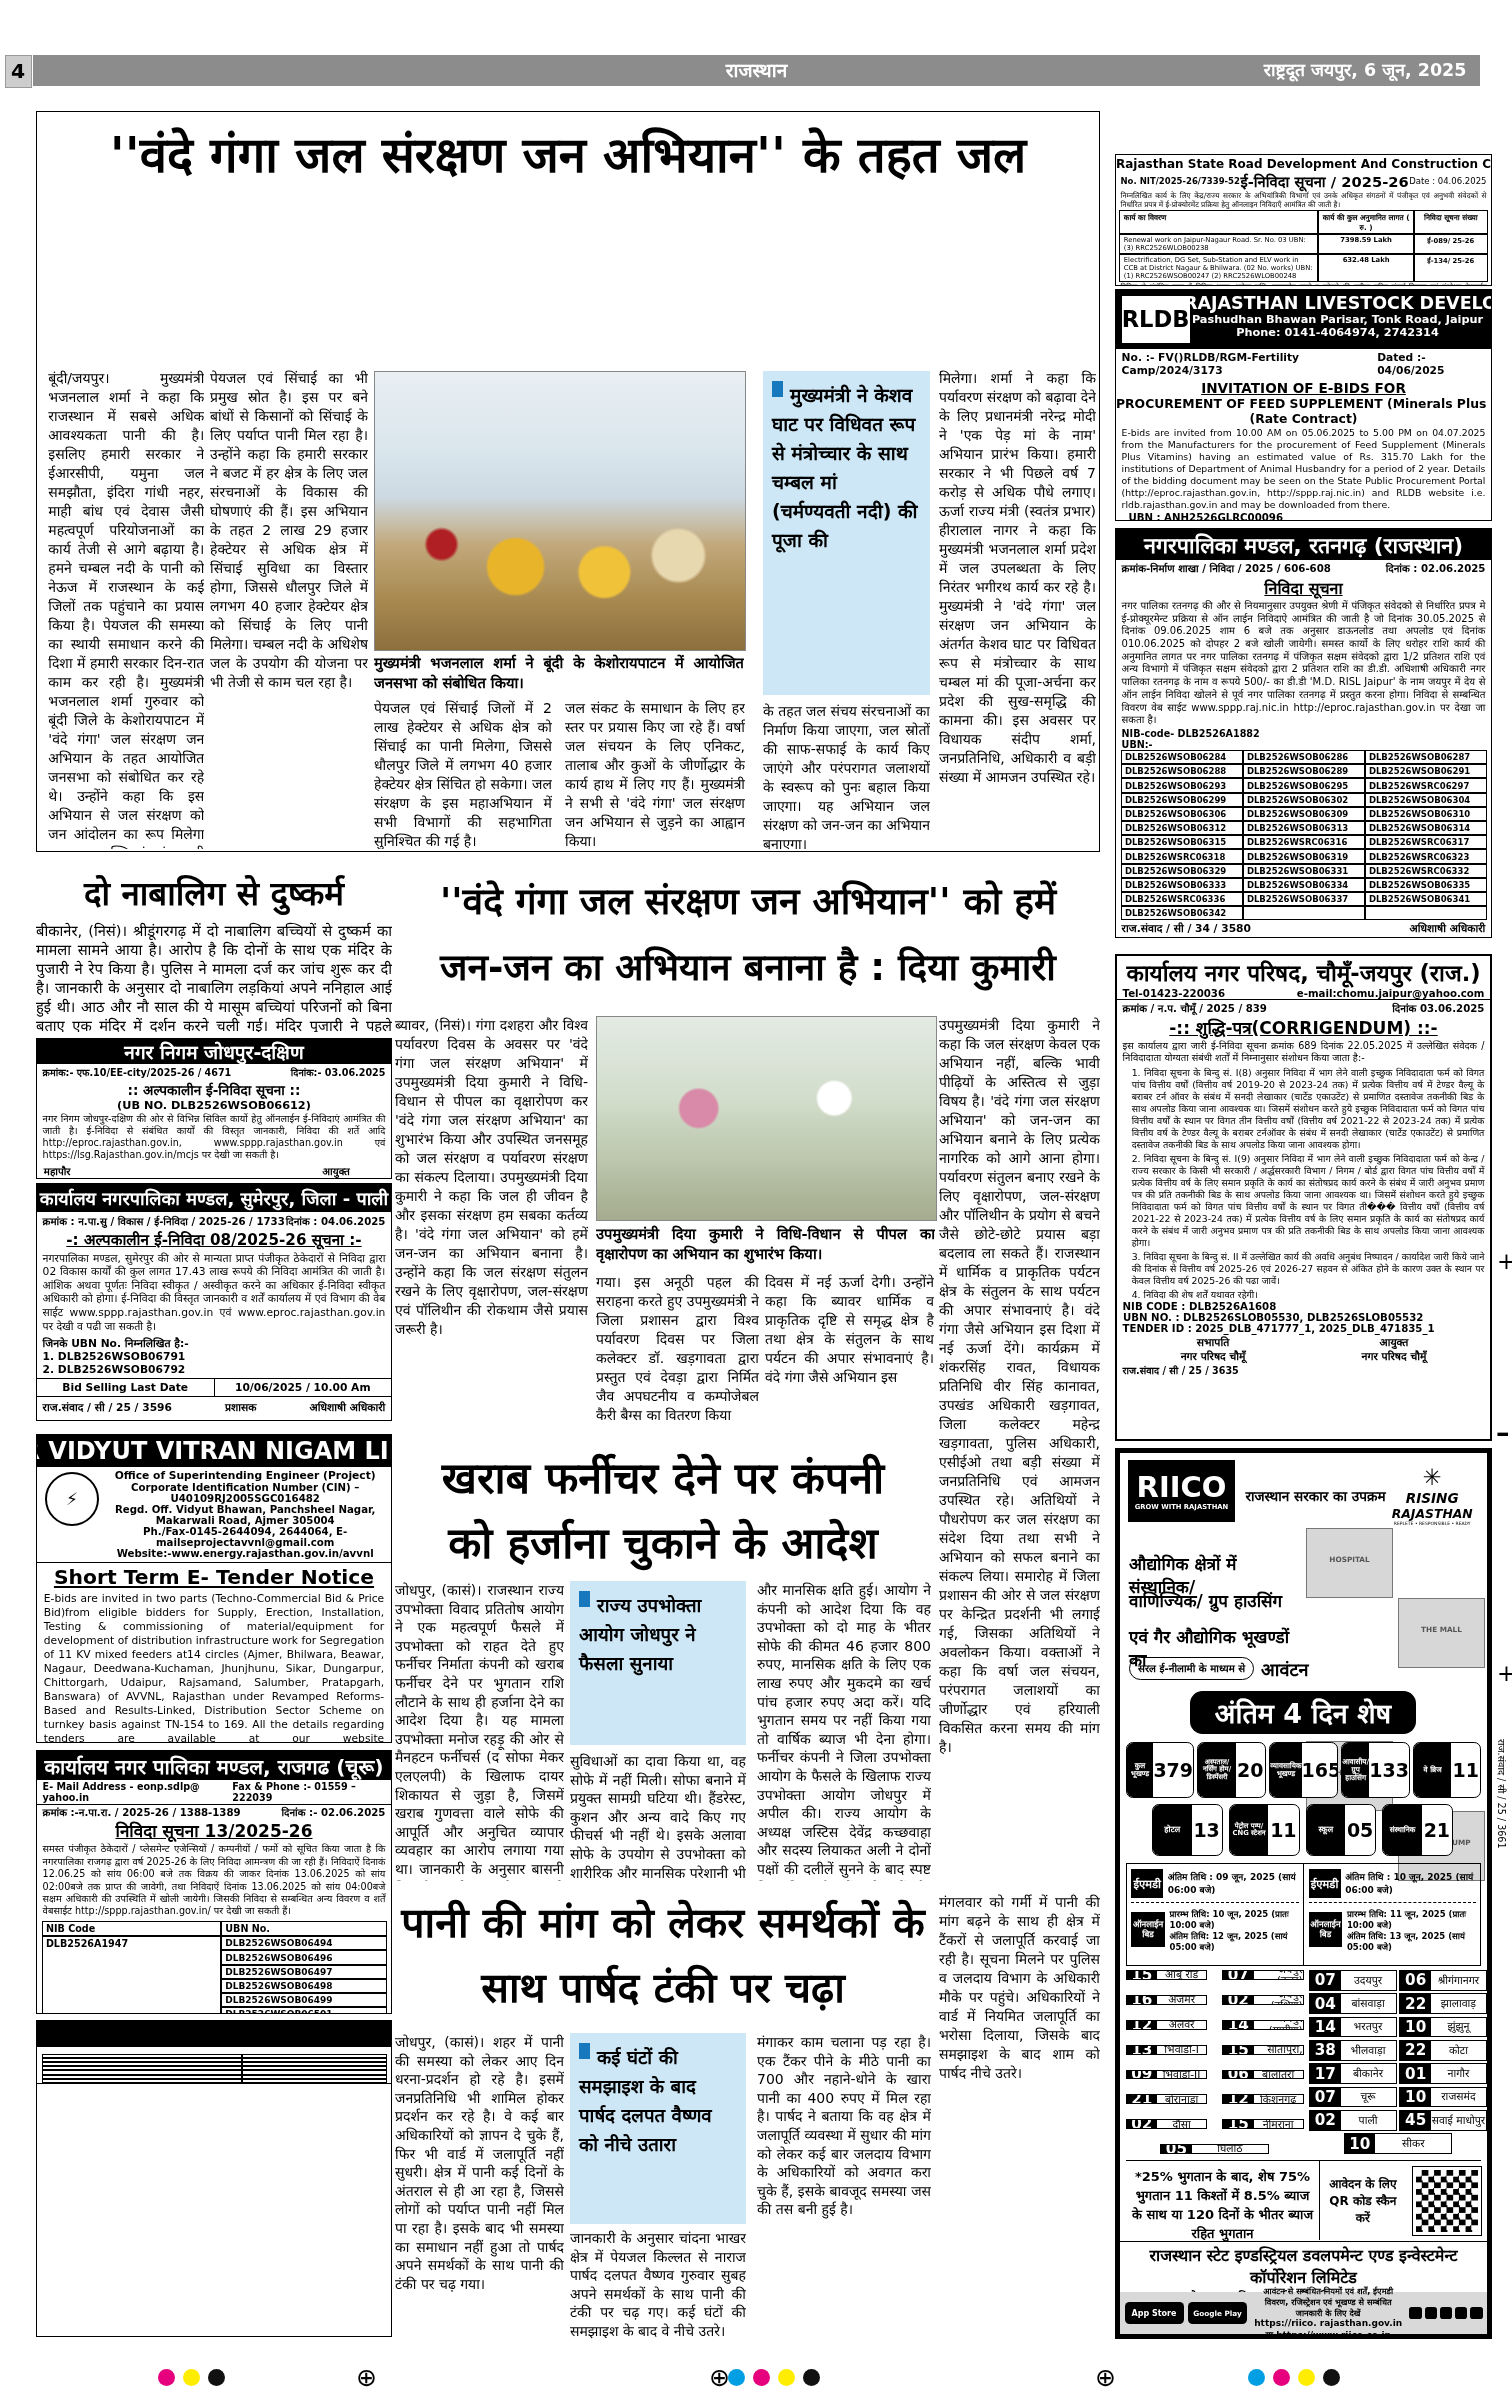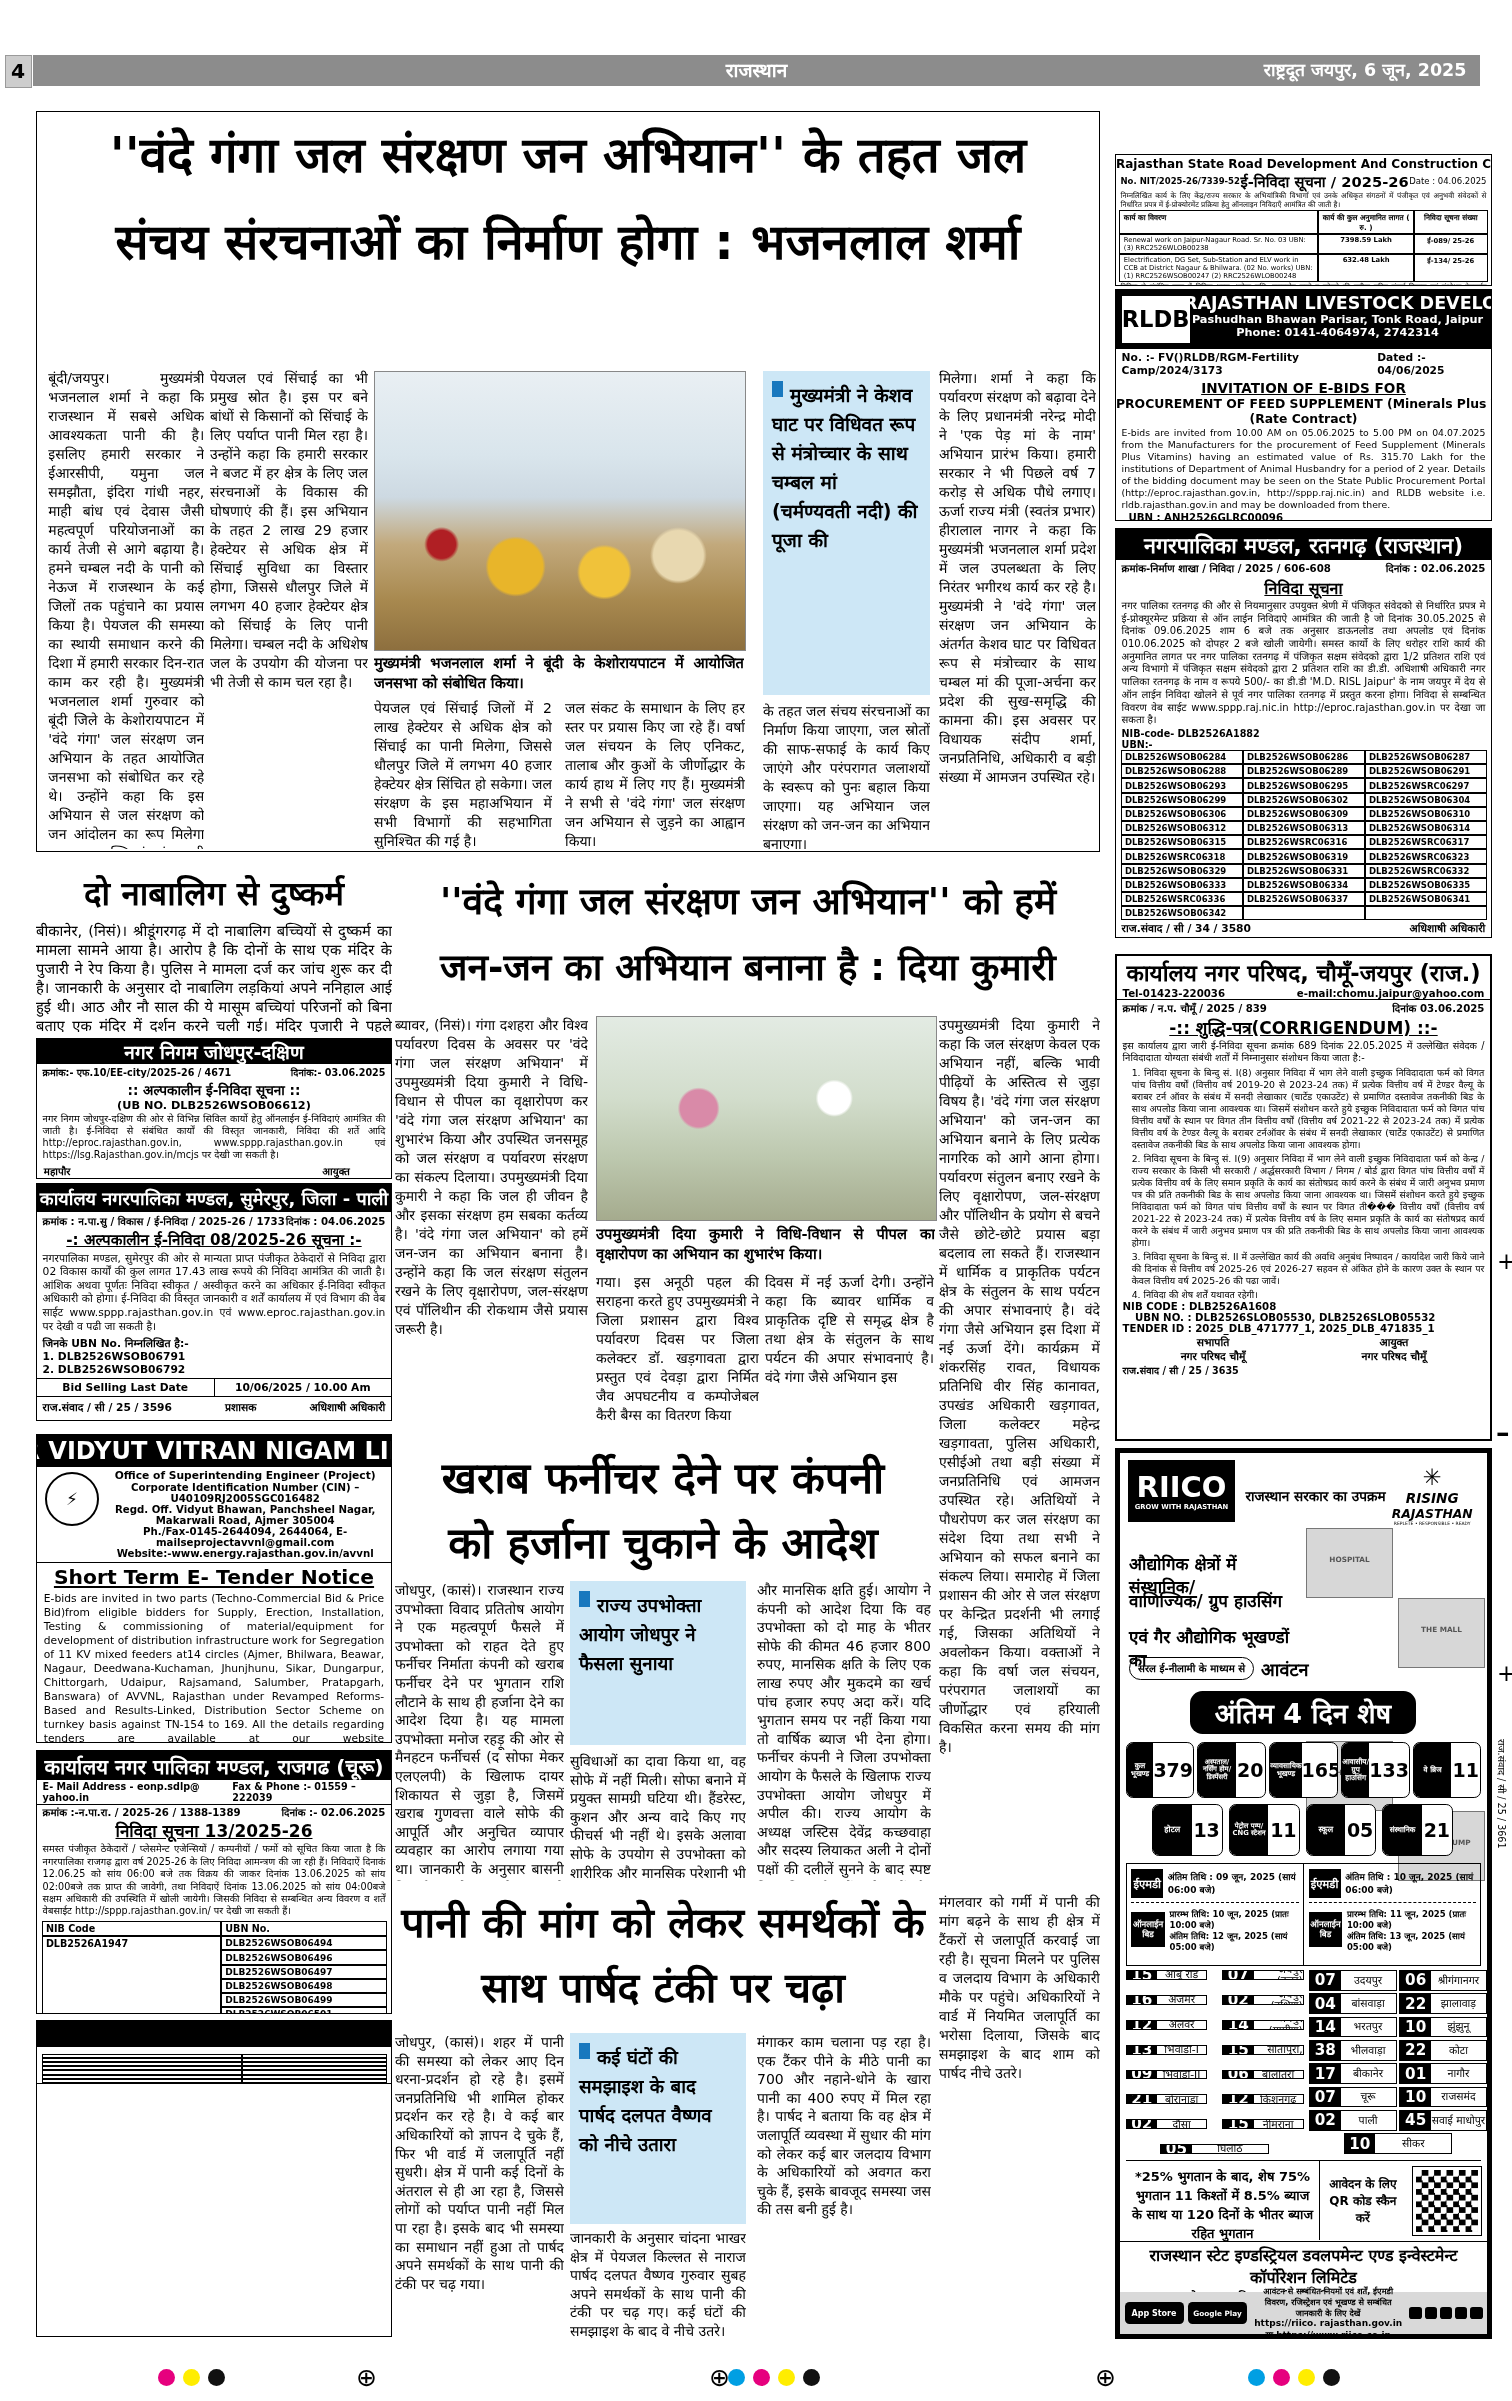--- a/index.html
+++ b/index.html
@@ -45,21 +45,20 @@
 <div id="page">
 
   <div class="abs c b" style="left:4.5px;top:55px;width:25px;height:30.5px;background:#cdcdcd;border:0.6px solid #9a9a9a;font-size:20.3px;line-height:30.5px"><span>4</span></div>
   <div class="abs" style="left:33px;top:55px;width:1447px;height:30.5px;background:#8c8c8c">
     <div class="abs c b" style="left:0;right:0;top:0;height:30.5px;line-height:30.5px;color:#fff;font-size:19px">राजस्थान</div>
     <div class="abs b" style="right:13.6px;top:0;height:30.5px;line-height:30.5px;color:#fff;font-size:17.5px">राष्ट्रदूत जयपुर, 6 जून, 2025</div>
   </div>
 
   <div class="abs bx" style="left:36px;top:111px;width:1064px;height:741px">
     <div class="abs c b nw" style="left:3.4px;right:3.4px;top:8px;font-size:49px">''वंदे गंगा जल संरक्षण जन अभियान'' के तहत जल</div>
-    <div class="abs c b nw" style="left:3.4px;right:3.4px;top:95px;font-size:49px">संचय संरचनाओं का निर्माण होगा : भजनलाल शर्मा</div>
     <div class="abs j" style="left:11.3px;top:257px;width:156px;height:480px;font-size:14px;line-height:19px;overflow:hidden">बूंदी/जयपुर। मुख्यमंत्री भजनलाल शर्मा ने कहा कि राजस्थान में सबसे अधिक आवश्यकता पानी की है। इसलिए हमारी सरकार ने ईआरसीपी, यमुना जल समझौता, इंदिरा गांधी नहर, माही बांध एवं देवास जैसी महत्वपूर्ण परियोजनाओं का कार्य तेजी से आगे बढ़ाया है। हमने चम्बल नदी के पानी को नेऊज में राजस्थान के कई जिलों तक पहुंचाने का प्रयास किया है। पेयजल की समस्या का स्थायी समाधान करने की दिशा में हमारी सरकार दिन-रात काम कर रही है। मुख्यमंत्री भजनलाल शर्मा गुरुवार को बूंदी जिले के केशोरायपाटन में 'वंदे गंगा' जल संरक्षण जन अभियान के तहत आयोजित जनसभा को संबोधित कर रहे थे। उन्होंने कहा कि इस अभियान से जल संरक्षण को जन आंदोलन का रूप मिलेगा तथा हर व्यक्ति बूंद-बूंद पानी का सदुपयोग करने का संकल्प ले।</div>
     <div class="abs j" style="left:173px;top:257px;width:158px;height:480px;font-size:14px;line-height:19px;overflow:hidden">पेयजल एवं सिंचाई का भी प्रमुख स्रोत है। इस पर बने बांधों से किसानों को सिंचाई के लिए पर्याप्त पानी मिल रहा है। उन्होंने कहा कि हमारी सरकार ने बजट में हर क्षेत्र के लिए जल संरचनाओं के विकास की घोषणाएं की हैं। इस अभियान के तहत 2 लाख 29 हजार हेक्टेयर से अधिक क्षेत्र में सिंचाई सुविधा का विस्तार होगा, जिससे धौलपुर जिले में लगभग 40 हजार हेक्टेयर क्षेत्र को सिंचाई के लिए पानी मिलेगा। चम्बल नदी के अधिशेष जल के उपयोग की योजना पर भी तेजी से काम चल रहा है।</div>
     <div class="abs photo1" style="left:337px;top:259px;width:370px;height:278px;border:0.6px solid #888"></div>
     <div class="abs b j" style="left:337px;top:541px;width:370px;height:42px;font-size:14.7px;line-height:20.3px;overflow:hidden">मुख्यमंत्री भजनलाल शर्मा ने बूंदी के केशोरायपाटन में आयोजित जनसभा को संबोधित किया।</div>
     <div class="abs j" style="left:337px;top:587px;width:178px;height:150px;font-size:14px;line-height:19px;overflow:hidden">पेयजल एवं सिंचाई जिलों में 2 लाख हेक्टेयर से अधिक क्षेत्र को सिंचाई का पानी मिलेगा, जिससे धौलपुर जिले में लगभग 40 हजार हेक्टेयर क्षेत्र सिंचित हो सकेगा। जल संरक्षण के इस महाअभियान में सभी विभागों की सहभागिता सुनिश्चित की गई है।</div>
     <div class="abs j" style="left:528px;top:587px;width:180px;height:150px;font-size:14px;line-height:19px;overflow:hidden">जल संकट के समाधान के लिए हर स्तर पर प्रयास किए जा रहे हैं। वर्षा जल संचयन के लिए एनिकट, तालाब और कुओं के जीर्णोद्धार के कार्य हाथ में लिए गए हैं। मुख्यमंत्री ने सभी से 'वंदे गंगा' जल संरक्षण जन अभियान से जुड़ने का आह्वान किया।</div>
     <div class="abs quote" style="left:726px;top:259px;width:167px;height:324px">
       <span class="qb"></span><span class="b" style="font-size:19px;line-height:29px">मुख्यमंत्री ने केशव घाट पर विधिवत रूप से मंत्रोच्चार के साथ चम्बल मां (चर्मण्यवती नदी) की पूजा की</span>
     </div>
     <div class="abs j" style="left:726px;top:590px;width:167px;height:147px;font-size:14px;line-height:19px;overflow:hidden">के तहत जल संचय संरचनाओं का निर्माण किया जाएगा, जल स्रोतों की साफ-सफाई के कार्य किए जाएंगे और परंपरागत जलाशयों के स्वरूप को पुनः बहाल किया जाएगा। यह अभियान जल संरक्षण को जन-जन का अभियान बनाएगा।</div>
@@ -345,21 +344,21 @@
       <span>क्रमांक / न.प. चौमूँ / 2025 / 839</span>
       <span>दिनांक 03.06.2025</span>
     </div>
     <div class="c b u" style="font-size:17px">-:: शुद्धि-पत्र(CORRIGENDUM) ::-</div>
     <div class="j" style="padding:1.1px 5.6px;font-size:9.6px;line-height:12px">इस कार्यालय द्वारा जारी ई-निविदा सूचना क्रमांक 689 दिनांक 22.05.2025 में उल्लेखित संवेदक / निविदादाता योग्यता संबंधी शर्तों में निम्नानुसार संशोधन किया जाता है:-</div>
     <div class="j" style="padding:1.1px 5.6px 1.1px 14.7px;font-size:9.3px;line-height:12px">1.  निविदा सूचना के बिन्दु सं. I(8) अनुसार निविदा में भाग लेने वाली इच्छुक निविदादाता फर्म को विगत पांच वित्तीय वर्षों (वित्तीय वर्ष 2019-20 से 2023-24 तक) में प्रत्येक वित्तीय वर्ष में टेण्डर वैल्यू के बराबर टर्न ऑवर के संबंध में सनदी लेखाकार (चार्टेड एकाउटेंट) से प्रमाणित दस्तावेज तकनीकी बिड के साथ अपलोड किया जाना आवश्यक था। जिसमें संशोधन करते हुये इच्छुक निविदादाता फर्म को विगत पांच वित्तीय वर्षों के स्थान पर विगत तीन वित्तीय वर्षों (वित्तीय वर्ष 2021-22 से 2023-24 तक) में प्रत्येक वित्तीय वर्ष के टेण्डर वैल्यू के बराबर टर्नऑवर के संबंध में सनदी लेखाकार (चार्टेड एकाउटेंट) से प्रमाणित दस्तावेज तकनीकी बिड के साथ अपलोड किया जाना आवश्यक होगा।</div>
     <div class="j" style="padding:1.1px 5.6px 1.1px 14.7px;font-size:9.3px;line-height:12px">2.  निविदा सूचना के बिन्दु सं. I(9) अनुसार निविदा में भाग लेने वाली इच्छुक निविदादाता फर्म को केन्द्र / राज्य सरकार के किसी भी सरकारी / अर्द्धसरकारी विभाग / निगम / बोर्ड द्वारा विगत पांच वित्तीय वर्षों में प्रत्येक वित्तीय वर्ष के लिए समान प्रकृति के कार्य का संतोषप्रद कार्य करने के संबंध में जारी अनुभव प्रमाण पत्र की प्रति तकनीकी बिड के साथ अपलोड किया जाना आवश्यक था। जिसमें संशोधन करते हुये इच्छुक निविदादाता फर्म को विगत पांच वित्तीय वर्षों के स्थान पर विगत ती��� वित्तीय वर्षों (वित्तीय वर्ष 2021-22 से 2023-24 तक) में प्रत्येक वित्तीय वर्ष के लिए समान प्रकृति के कार्य का संतोषप्रद कार्य करने के संबंध में जारी अनुभव प्रमाण पत्र की प्रति तकनीकी बिड के साथ अपलोड किया जाना आवश्यक होगा।</div>
     <div class="j" style="padding:1.1px 5.6px 1.1px 14.7px;font-size:9.3px;line-height:12px">3.  निविदा सूचना के बिन्दु सं. II में उल्लेखित कार्य की अवधि अनुबंध निष्पादन / कार्यादेश जारी किये जाने की दिनांक से वित्तीय वर्ष 2025-26 एवं 2026-27 सहवन से अंकित होने के कारण उक्त के स्थान पर केवल वित्तीय वर्ष 2025-26 की पढा जावें।</div>
     <div style="padding:0 5.6px 0 14.7px;font-size:9.3px">4.  निविदा की शेष शर्तें यथावत रहेगी।</div>
     <div class="b" style="padding:0 5.6px;font-size:10.2px">NIB CODE   : DLB2526A1608</div>
-    <div class="b" style="padding:0 18px;font-size:10.2px">UBN NO.    : DLB2526SLOB05530, DLB2526SLOB05532</div>
+    <div class="b" style="padding:0 6px;font-size:10.2px">UBN NO.    : DLB2526SLOB05530, DLB2526SLOB05532</div>
     <div class="b" style="padding:0 5.6px;font-size:10.2px">TENDER ID : 2025_DLB_471777_1, 2025_DLB_471835_1</div>
     <div class="row b" style="justify-content:space-around;padding:1.1px 5.6px;font-size:10.7px">
       <span class="c"><span>सभापति</span><br><span>नगर परिषद चौमूँ</span></span>
       <span class="c"><span>आयुक्त</span><br><span>नगर परिषद चौमूँ</span></span>
     </div>
     <div class="b" style="padding:0 5.6px;font-size:9.6px">राज.संवाद / सी / 25 / 3635</div>
   </div>
 
   <div class="abs" style="left:1115px;top:1448px;width:377px;height:891px;border:5.1px solid #000;box-sizing:border-box;background:#fff;overflow:hidden">
     <div class="abs blk" style="left:8px;top:6.8px;width:107px;height:62px;flex-direction:column">

